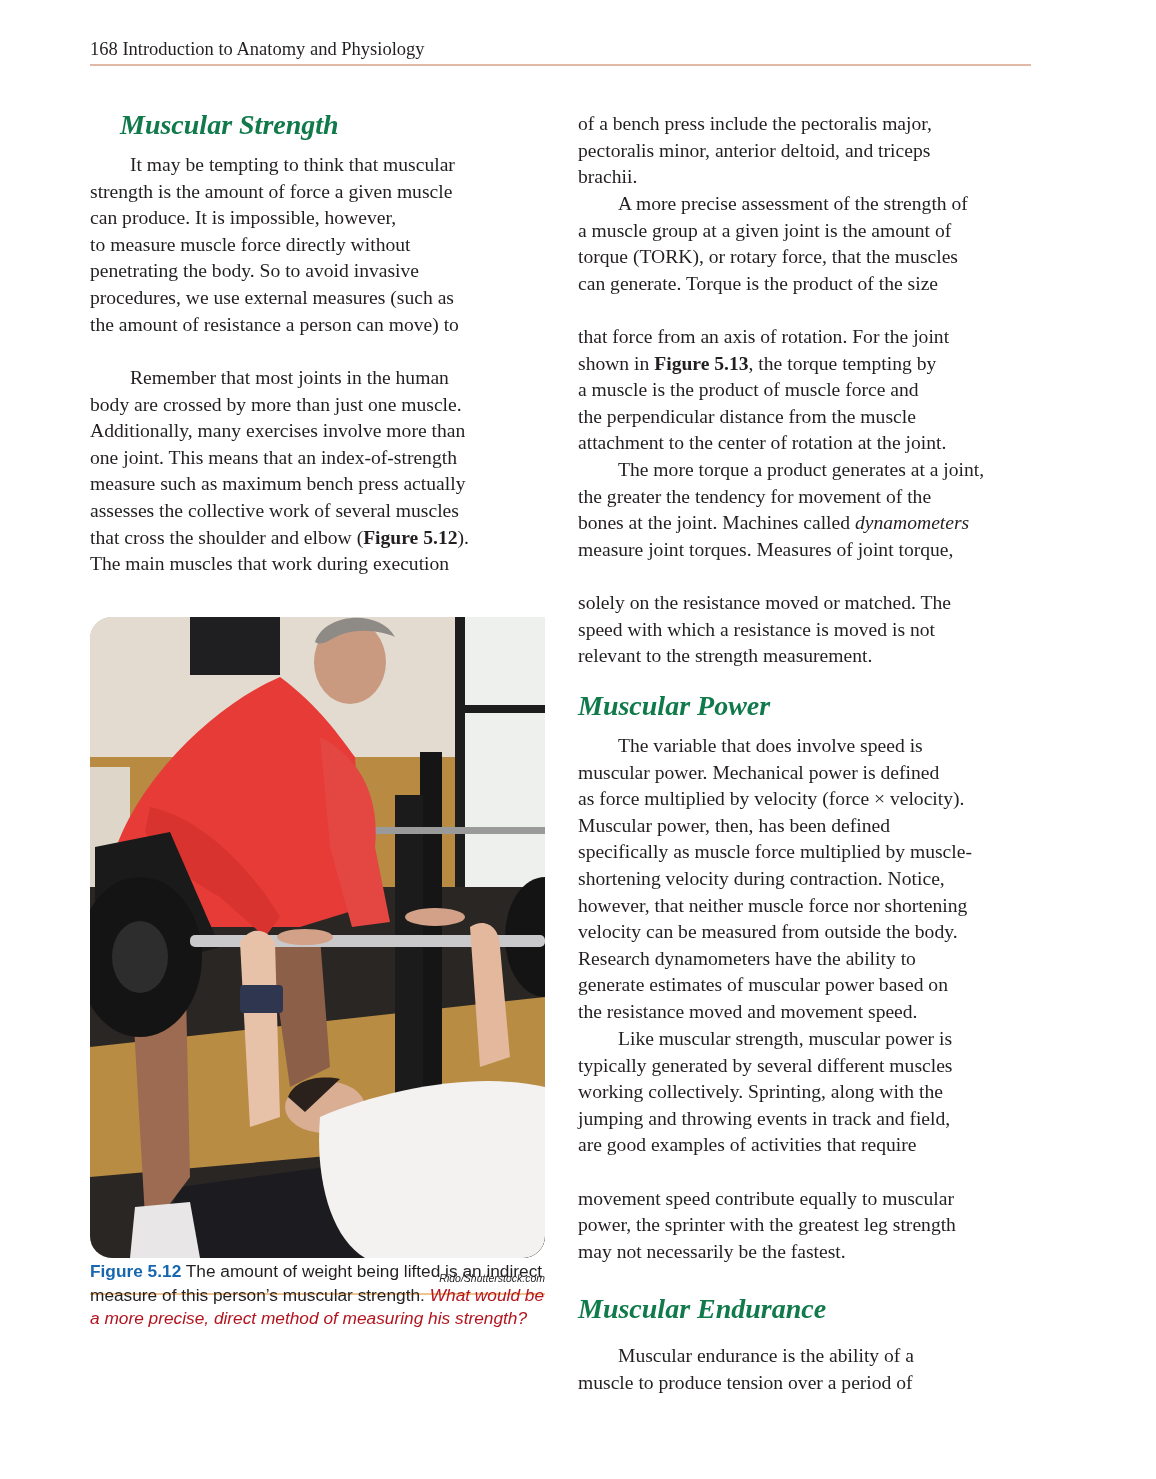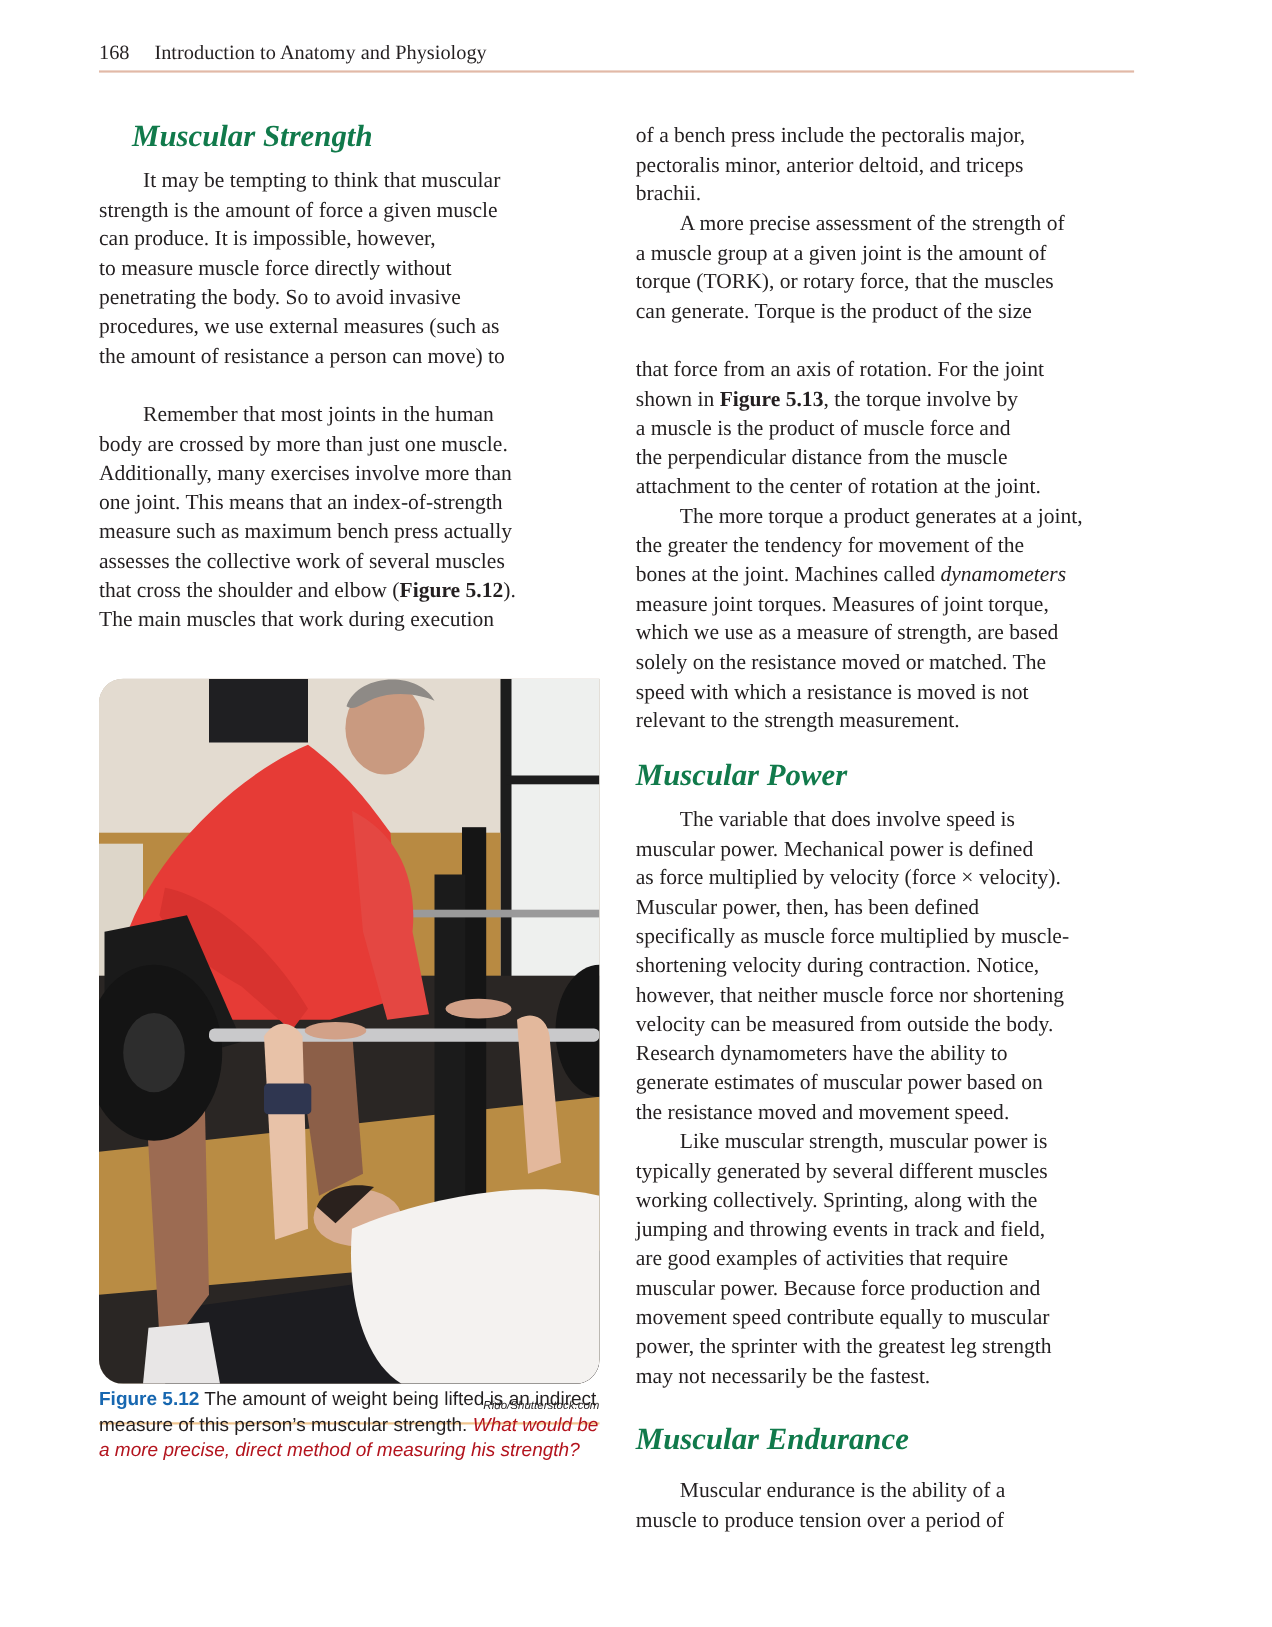--- a/index.html
+++ b/index.html
@@ -1,20 +1,20 @@
 <!DOCTYPE html>
 <html><head>
 <meta charset="utf-8">
 <style>
   html, body { margin: 0; padding: 0; background: #ffffff; }
   body { width: 1156px; height: 1479px; position: relative; overflow: hidden;
          font-family: "Liberation Serif", "DejaVu Serif", serif; color: #231f20; }
   .running-head { position: absolute; left: 90px; top: 36px; width: 941px;
                   font-size: 18.5px; line-height: 26px; color: #231f20; }
-  .running-head .pg { margin-right: 18px; }
+  .running-head .pg { }
   .head-rule { position: absolute; left: 90px; top: 64px; width: 941px; height: 2px; background: #e2b9a7; }
 
   h2.sec { margin: 0; font-family: "Liberation Serif", "DejaVu Serif", serif; font-style: italic; font-weight: bold;
            font-size: 28px; line-height: 34px; color: #117a4b; position: absolute; white-space: nowrap; }
 
   p.body { margin: 0; font-size: 19.6px; line-height: 26.6px; position: absolute; width: 455px; }
   p.body .ind { display: inline-block; width: 40px; }
   .bold { font-weight: bold; }
   .ital { font-style: italic; }
 
@@ -137,32 +137,32 @@
   <span>brachii.</span>
 </p>
 
 <p class="body" style="left:578px; top:191px;">
   <span class="ind"></span><span>A more precise assessment of the strength of</span><br>
   <span>a muscle group at a given joint is the amount of</span><br>
   <span>torque (TORK), or rotary force, that the muscles</span><br>
   <span>can generate. Torque is the product of the size</span><br>
   <br>
   <span>that force from an axis of rotation. For the joint</span><br>
-  <span>shown in </span><span class="bold">Figure 5.13</span><span>, the torque involve by</span><br>
+  <span>shown in </span><span class="bold">Figure 5.13</span><span>, the torque tempting by</span><br>
   <span>a muscle is the product of muscle force and</span><br>
   <span>the perpendicular distance from the muscle</span><br>
   <span>attachment to the center of rotation at the joint.</span>
 </p>
 
 <p class="body" style="left:578px; top:457px;">
   <span class="ind"></span><span>The more torque a product generates at a joint,</span><br>
   <span>the greater the tendency for movement of the</span><br>
   <span>bones at the joint. Machines called </span><span class="ital">dynamometers</span><br>
   <span>measure joint torques. Measures of joint torque,</span><br>
-  <span>which we use as a measure of strength, are based</span><br>
+  <br>
   <span>solely on the resistance moved or matched. The</span><br>
   <span>speed with which a resistance is moved is not</span><br>
   <span>relevant to the strength measurement.</span>
 </p>
 
 <h2 class="sec" style="left:578px; top:689px;">Muscular Power</h2>
 
 <p class="body" style="left:578px; top:733px;">
   <span class="ind"></span><span>The variable that does involve speed is</span><br>
   <span>muscular power. Mechanical power is defined</span><br>
@@ -176,21 +176,21 @@
   <span>generate estimates of muscular power based on</span><br>
   <span>the resistance moved and movement speed.</span>
 </p>
 
 <p class="body" style="left:578px; top:1026px;">
   <span class="ind"></span><span>Like muscular strength, muscular power is</span><br>
   <span>typically generated by several different muscles</span><br>
   <span>working collectively. Sprinting, along with the</span><br>
   <span>jumping and throwing events in track and field,</span><br>
   <span>are good examples of activities that require</span><br>
-  <span>muscular power. Because force production and</span><br>
+  <br>
   <span>movement speed contribute equally to muscular</span><br>
   <span>power, the sprinter with the greatest leg strength</span><br>
   <span>may not necessarily be the fastest.</span>
 </p>
 
 <h2 class="sec" style="left:578px; top:1292px;">Muscular Endurance</h2>
 
 <p class="body" style="left:578px; top:1343px;">
   <span class="ind"></span><span>Muscular endurance is the ability of a</span><br>
   <span>muscle to produce tension over a period of</span>

